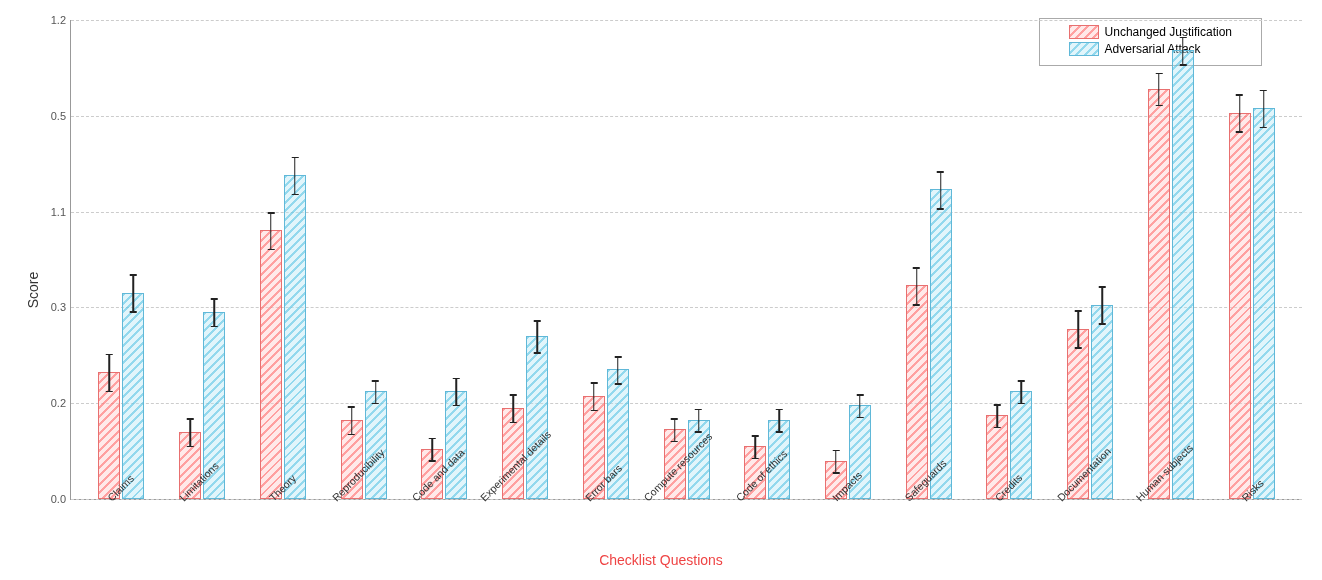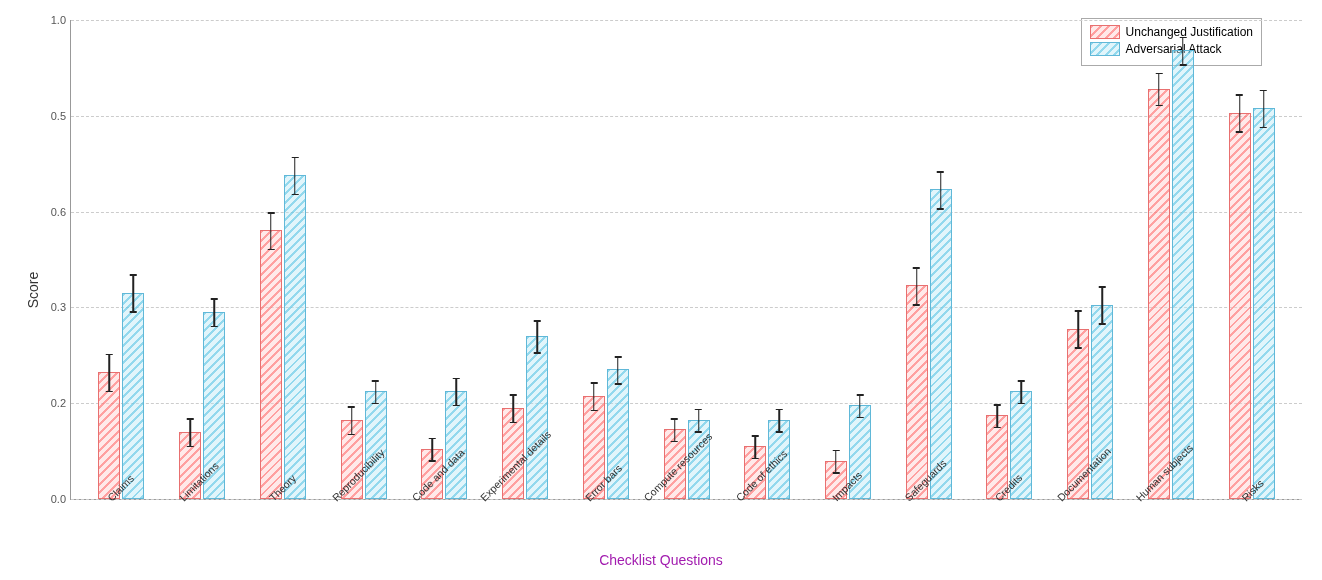--- a/index.html
+++ b/index.html
@@ -24,21 +24,21 @@
       font-size: 14px;
       color: #333;
       white-space: nowrap;
     }
     .x-axis-label {
       position: absolute;
       bottom: 12px;
       left: 50%;
       transform: translateX(-50%);
       font-size: 14px;
-      color: #a21caf;
+      color: #ef4444;
       margin-top: 38px;
     }
     .chart-area {
       position: absolute;
       left: 70px;
       top: 20px;
       right: 20px;
       bottom: 80px;
       border-left: 1.5px solid #999;
       border-bottom: 1.5px solid #999;
@@ -114,21 +114,21 @@
       transform-origin: top center;
       font-size: 10.5px;
       color: #333;
       white-space: nowrap;
     }
     .legend {
       position: absolute;
       top: 18px;
       right: 60px;
       border: 1px solid #aaa;
-      padding: 6px 8px;
+      padding: 6px 29px;
       background: #fff;
       font-size: 12px;
     }
     .legend-item {
       display: flex;
       align-items: center;
       gap: 6px;
       margin-bottom: 3px;
     }
     .legend-swatch {
@@ -178,25 +178,25 @@
 
   <div class="chart-area" id="chart-area">
 
   <div class="grid-line" style="top: 100%;"></div>
       <div class="y-tick-label" style="top: 100%;">0.0</div>
       <div class="grid-line" style="top: 80%;"></div>
       <div class="y-tick-label" style="top: 80%;">0.2</div>
       <div class="grid-line" style="top: 60%;"></div>
       <div class="y-tick-label" style="top: 60%;">0.3</div>
       <div class="grid-line" style="top: 40%;"></div>
-      <div class="y-tick-label" style="top: 40%;">0.6</div>
+      <div class="y-tick-label" style="top: 40%;">1.1</div>
       <div class="grid-line" style="top: 20%;"></div>
       <div class="y-tick-label" style="top: 20%;">0.5</div>
       <div class="grid-line" style="top: 0%;"></div>
-      <div class="y-tick-label" style="top: 0%;">1.0</div>
+      <div class="y-tick-label" style="top: 0%;">1.2</div>
       <div class="bars-wrapper">
         <div class="bar-group" style="position: relative;">
           <div class="bar-wrap">
             <div class="bar bar-red" style="height: 127.2px; position: relative;">
               <div style="position: absolute; left: 50%; transform: translateX(-50%); width: 1.5px; height: 38.4px; background: rgb(34, 34, 34); top: -19.2px;">
                 <div style="position: absolute; left: 50%; transform: translateX(-50%); width: 7px; height: 1.5px; background: rgb(34, 34, 34); top: 0px;"></div>
                 <div style="position: absolute; left: 50%; transform: translateX(-50%); width: 7px; height: 1.5px; background: rgb(34, 34, 34); bottom: 0px;"></div>
               </div>
             </div>
           </div>

